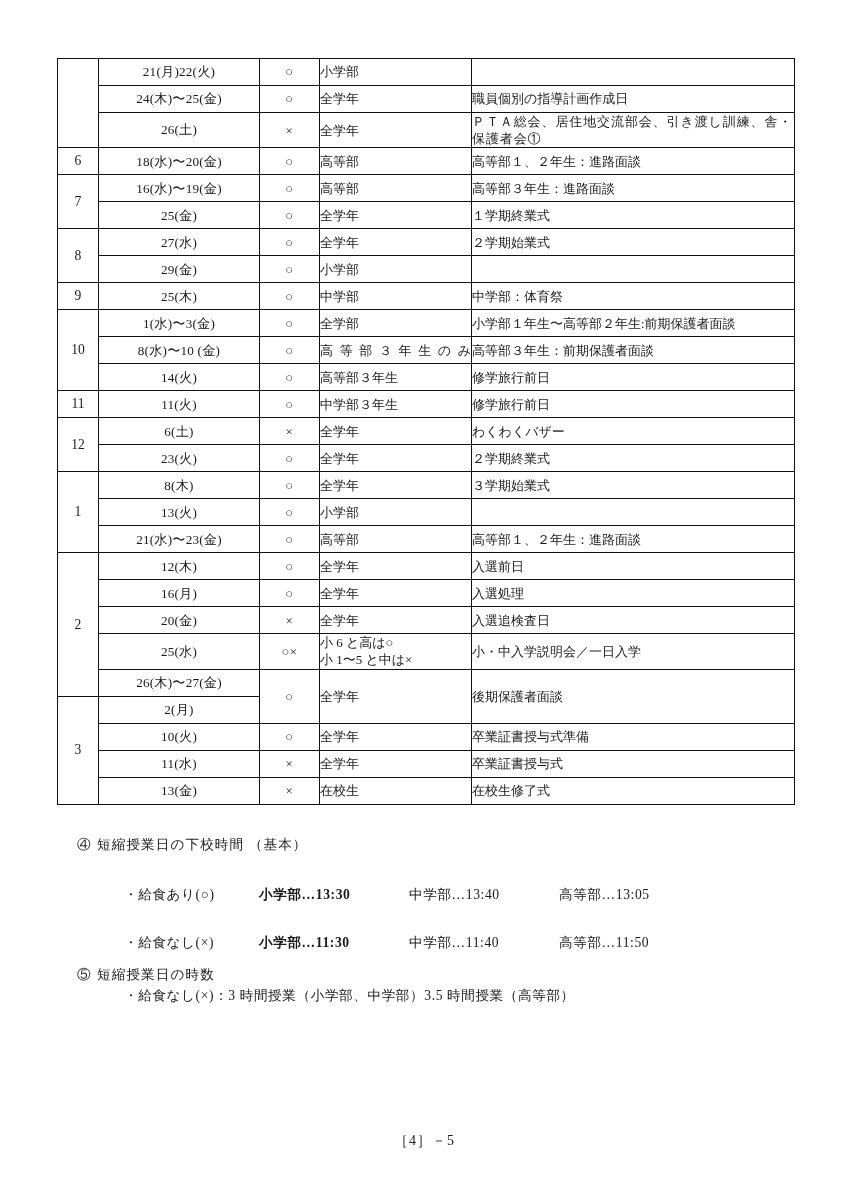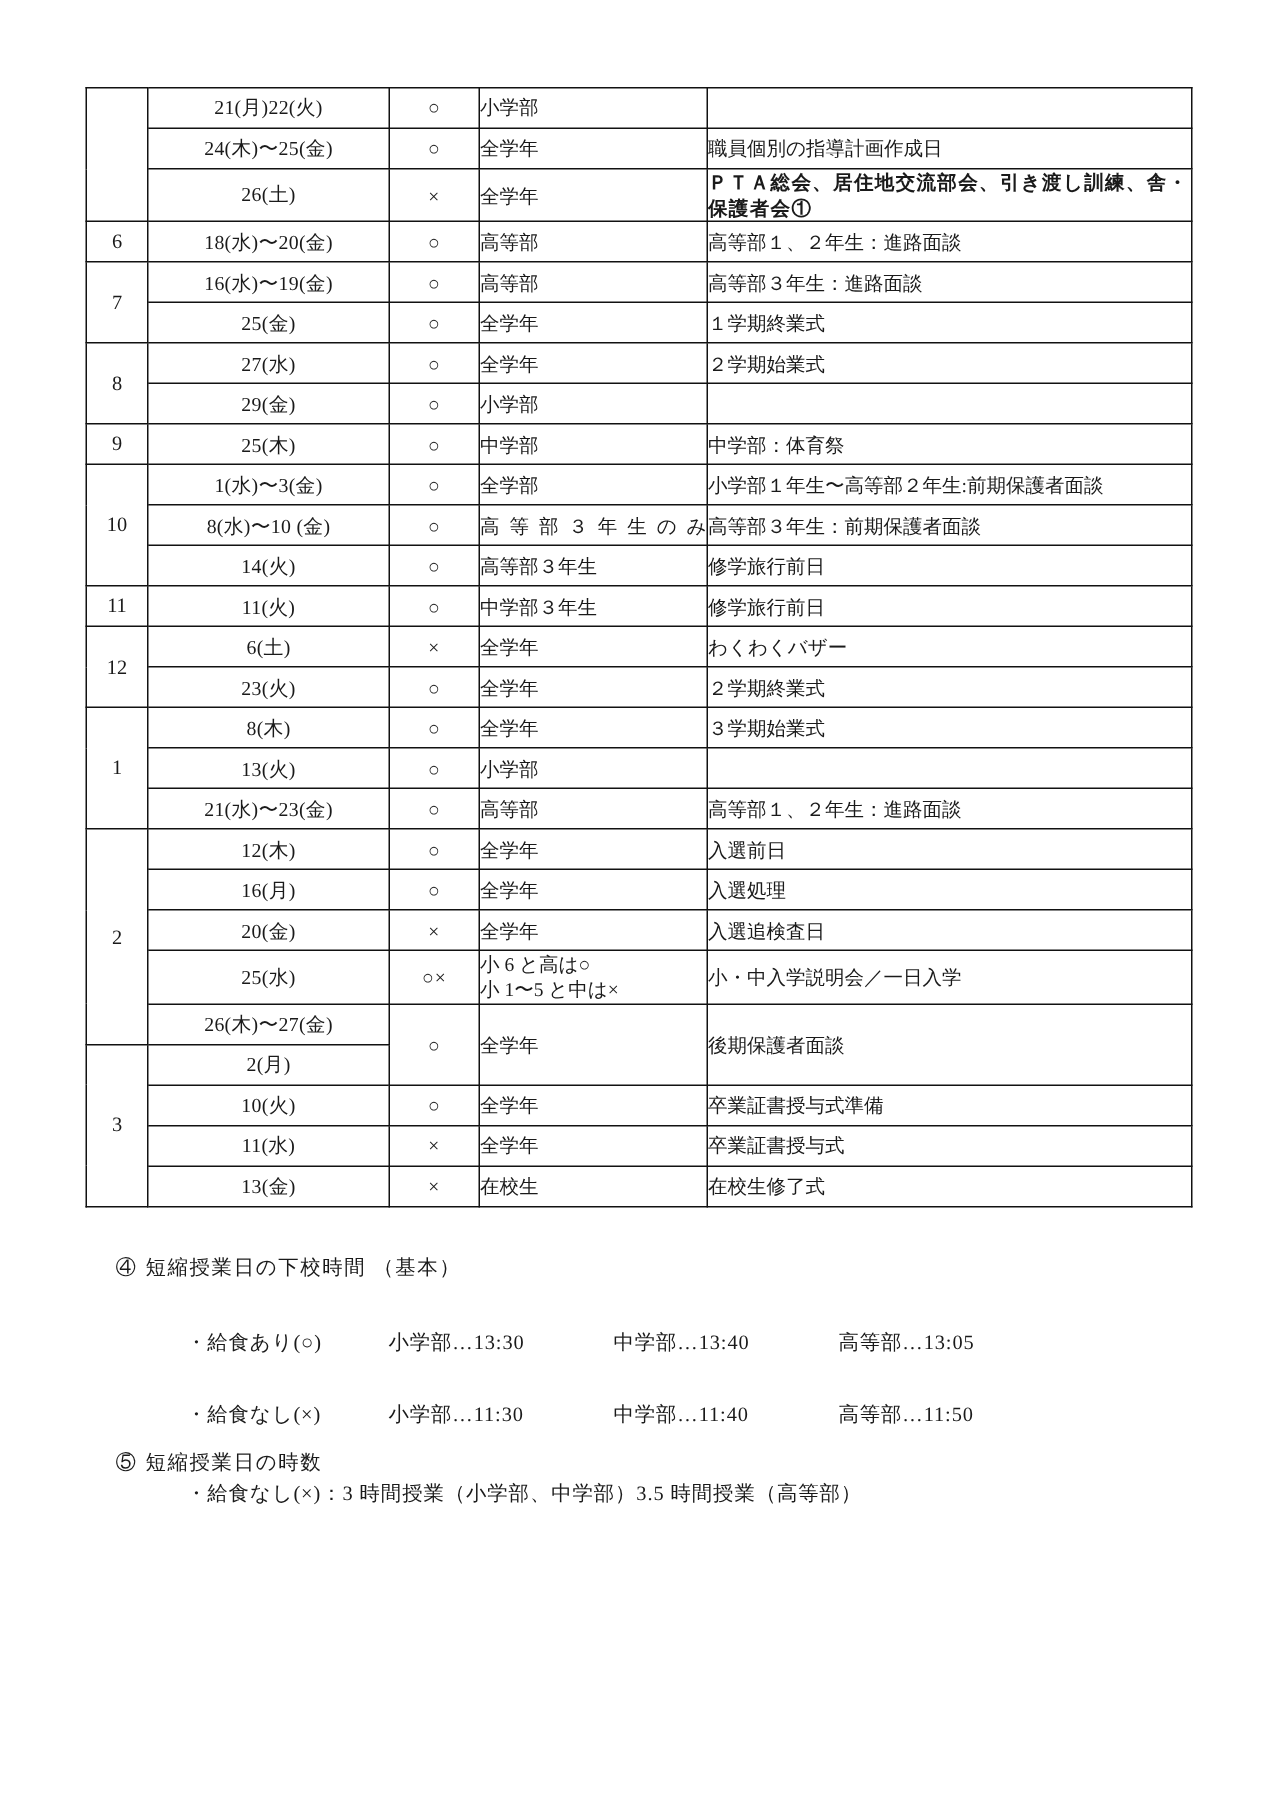--- a/index.html
+++ b/index.html
@@ -92,21 +92,20 @@
     vertical-align: top;
     padding-top: 4px;
   }
   td.note.mid {
     vertical-align: middle;
     padding-top: 0;
     font-family: Liberation Serif, serif;
   }
   td.note .spaced {
     letter-spacing: 0.9px;
-    font-weight: bold;
   }
   td.tall2 { height: 45px; }
 
   
   .notes {
     position: absolute;
     left: 57px;
     top: 838px;
     width: 740px;
     font-size: 13.6px;
@@ -134,21 +133,21 @@
     padding-left: 67px;
     margin-bottom: 7px;
     letter-spacing: 0.6px;
     white-space: nowrap;
   }
   .note-line .seg {
     display: inline-block;
     margin-top: 28px;
   }
   .note-line .seg-a { min-width: 135px; }
-  .note-line .seg-b { min-width: 150px; }
+  .note-line .seg-b { min-width: 150px; font-weight: bold; }
   .note-line .seg-c { min-width: 150px; }
 
   
   .footer {
     position: absolute;
     left: 0;
     top: 1132px;
     width: 849px;
     text-align: center;
     font-size: 14px;
@@ -393,14 +392,15 @@
     <div class="note-block">
       <div class="note-head">
         <span class="note-num">⑤</span>
         <span class="note-title">短縮授業日の時数</span>
       </div>
       <div class="note-line">・給食なし(×)：3 時間授業（小学部、中学部）3.5 時間授業（高等部）</div>
     </div>
 
   </div>
 
+  <div class="footer">［4］－5</div>
 
 </div>
 
 </body></html>

